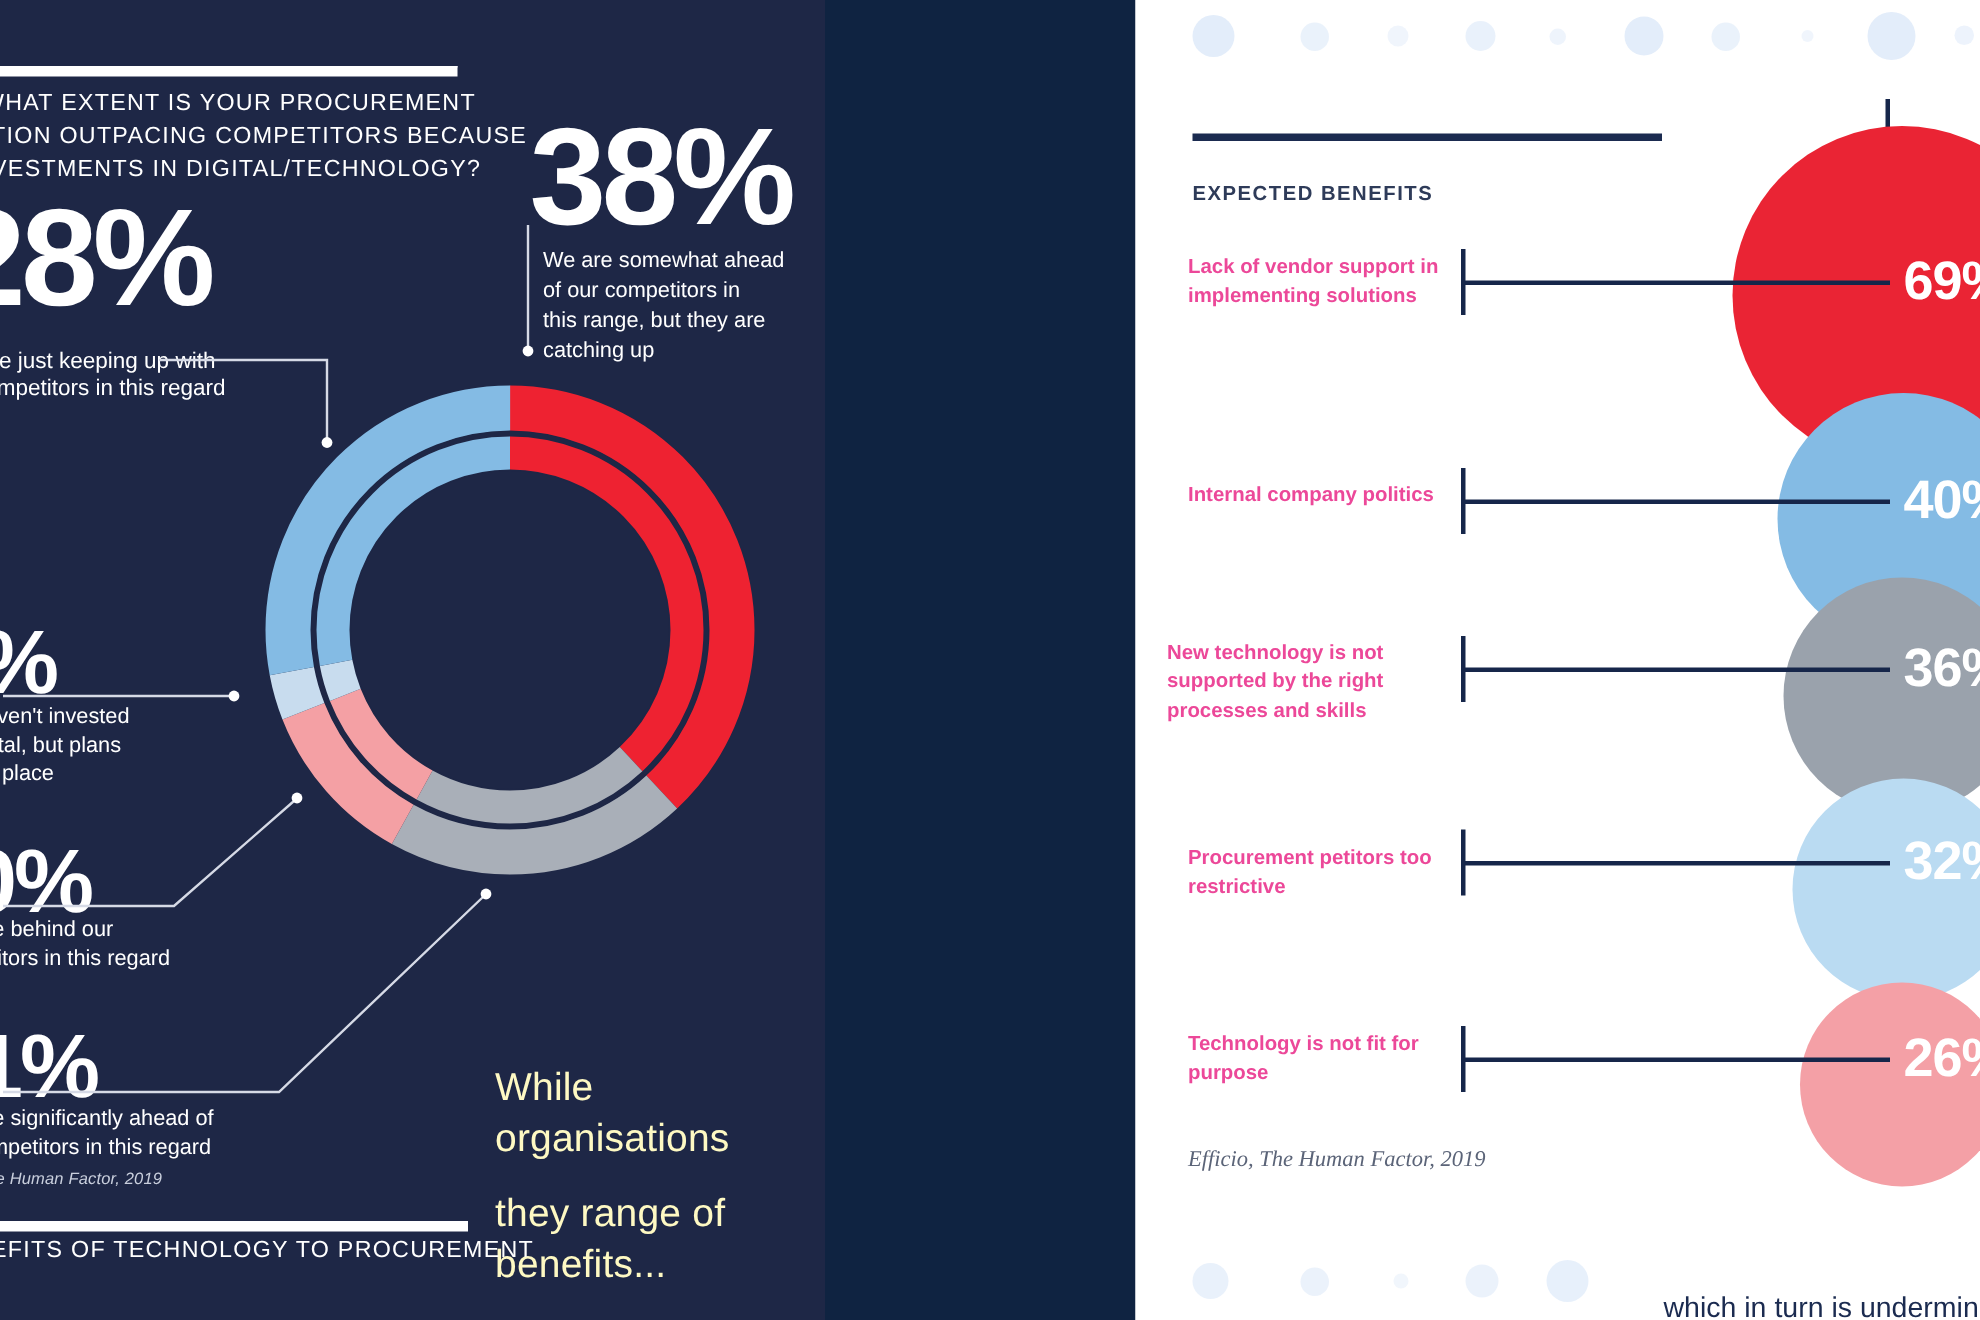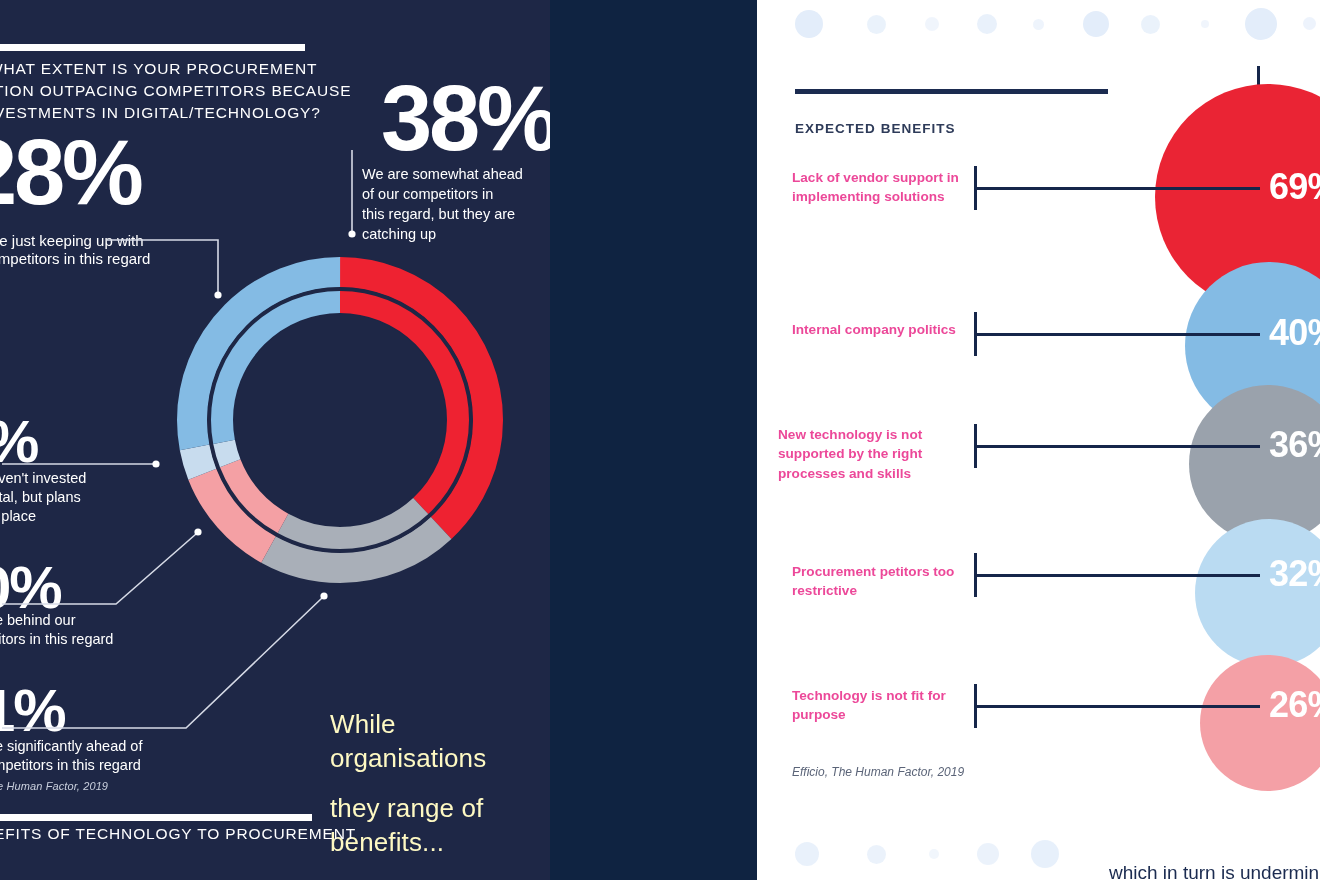--- a/index.html
+++ b/index.html
@@ -90,21 +90,21 @@
     position:absolute;height:3px;background:#16264a;
   }
   .bubble{
     position:absolute;border-radius:50%;
   }
   .bubble-val{
     position:absolute;color:#ffffff;font-weight:bold;
     font-size:36px;letter-spacing:-.02em;
   }
   .source-light{
-    position:absolute;color:#5b6478;font-size:12px;font-style:italic;
+    position:absolute;color:#5b6478;font-size:15px;font-style:italic;font-family:Liberation Serif, serif;
   }
   .dots{position:absolute;}
   .dot{position:absolute;border-radius:50%;background:#e3edfa;}
   .bottom-clip{
     position:absolute;color:#1b2b50;font-size:19px;font-weight:500;
     white-space:nowrap;
   }
 </style>
 </head>
 <body>
@@ -112,24 +112,24 @@
 <div id="stage">
 
   <div class="panel-dark">
 
     <div class="rule-white" style="left:-10px;top:44px;width:315px;"></div>
 
     <div class="kicker" style="left:-12px;top:58px;">WHAT EXTENT IS YOUR PROCUREMENT</div>
     <div class="kicker" style="left:-18px;top:80px;">CTION OUTPACING COMPETITORS BECAUSE</div>
     <div class="kicker" style="left:-18px;top:102px;">NVESTMENTS IN DIGITAL/TECHNOLOGY?</div>
 
-    <div class="bignum n38" style="left:381px;top:76px;">38%</div>
+    <div class="bignum n38" style="left:353px;top:76px;">38%</div>
     <div class="desc" style="left:362px;top:164px;">We are somewhat ahead</div>
     <div class="desc" style="left:362px;top:184px;">of our competitors in</div>
-    <div class="desc" style="left:362px;top:204px;">this regard, but they are</div>
+    <div class="desc" style="left:362px;top:204px;">this range, but they are</div>
     <div class="desc" style="left:362px;top:224px;">catching up</div>
 
     <div class="bignum n28" style="left:-34px;top:130px;">28%</div>
     <div class="desc big" style="left:-14px;top:230px;">are just keeping up with</div>
     <div class="desc big" style="left:-18px;top:248px;">competitors in this regard</div>
 
     <div class="bignum small" style="left:-14px;top:414px;">%</div>
     <div class="desc" style="left:-18px;top:468px;">haven't invested</div>
     <div class="desc" style="left:-16px;top:487px;">igital, but plans</div>
     <div class="desc" style="left:-14px;top:506px;">in place</div>

